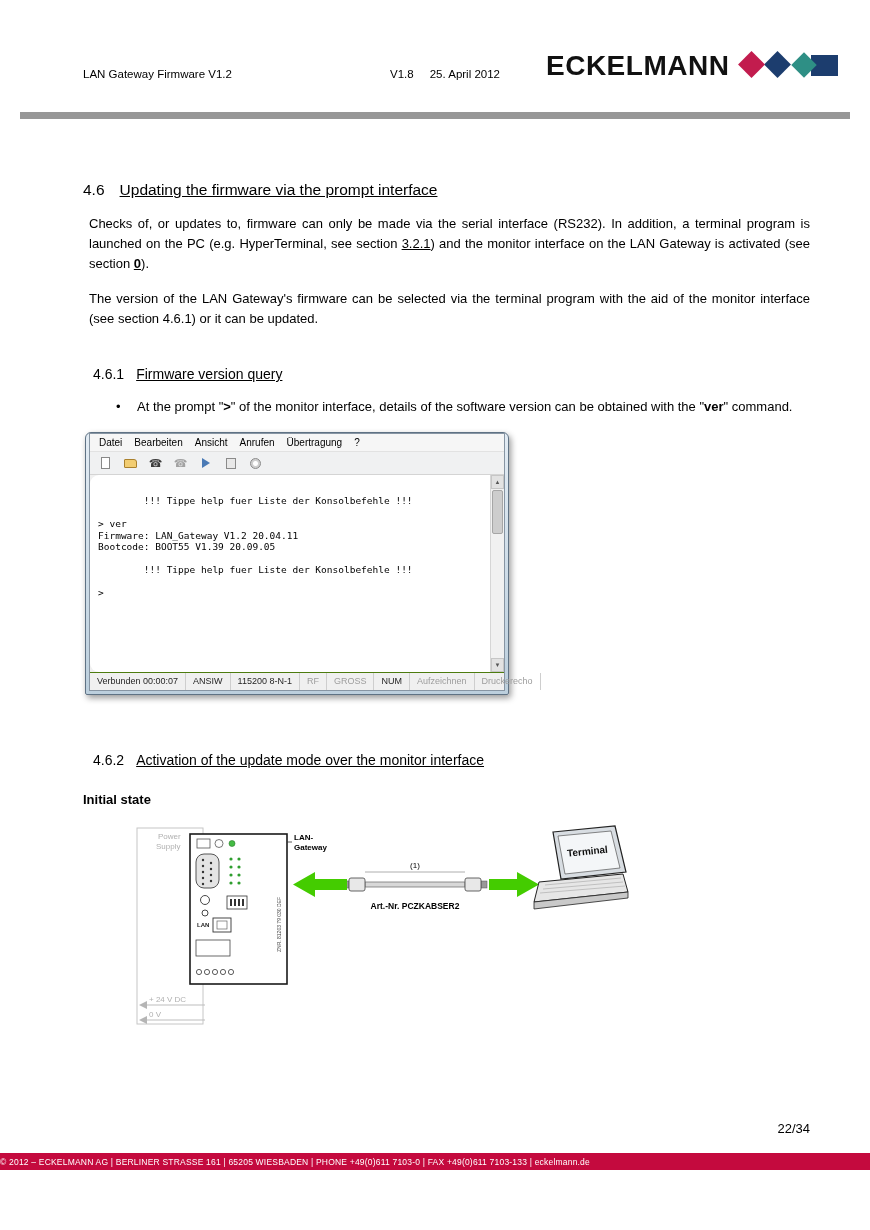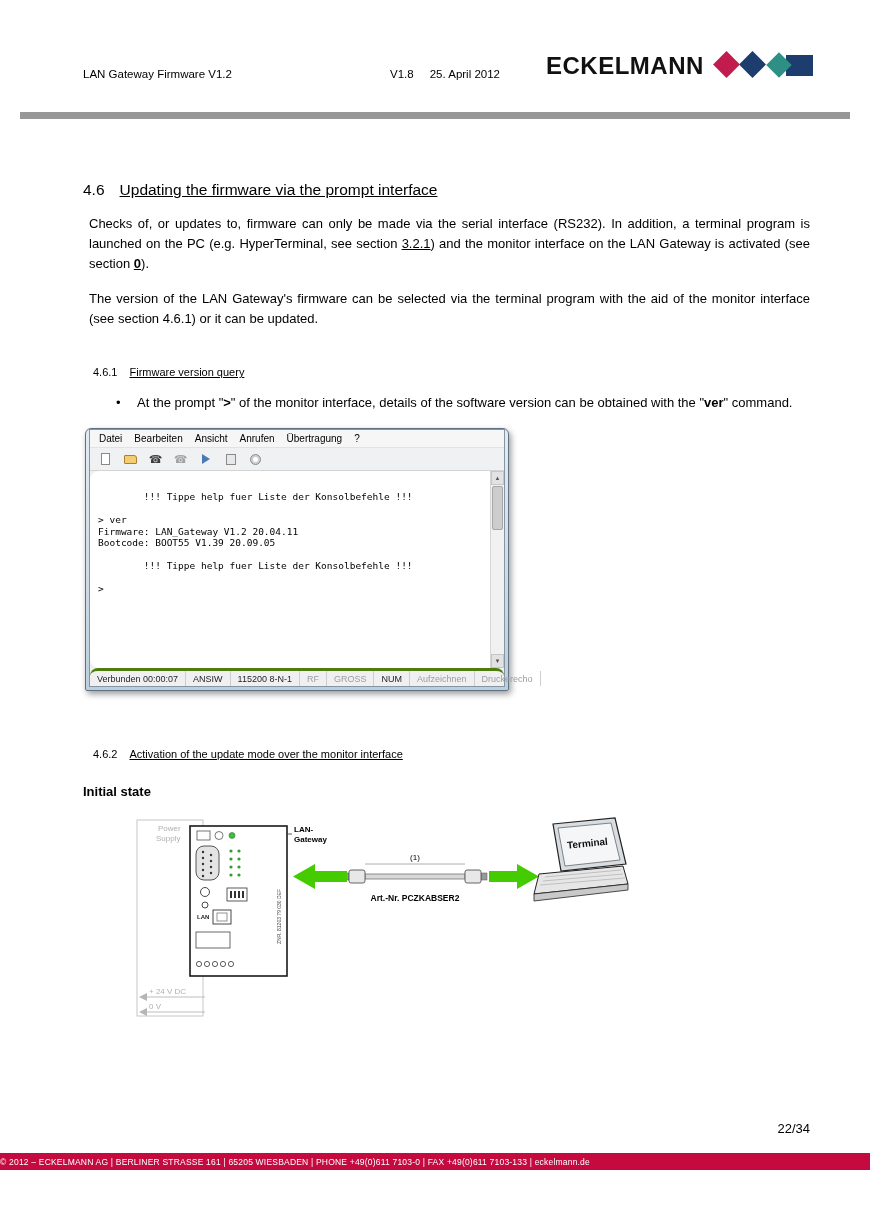--- a/index.html
+++ b/index.html
@@ -5,34 +5,34 @@
   * { margin:0; padding:0; box-sizing:border-box; }
   html,body { background:#fff; }
   body { width:870px; height:1230px; font-family:"Liberation Sans",sans-serif; color:#000; }
   .page { position:relative; width:870px; height:1230px; background:#fff; overflow:hidden; }
 
   
   .hdr-doc-title { position:absolute; left:83px; top:68px; font-size:11.5px; }
   .hdr-mid { position:absolute; left:390px; top:68px; font-size:11.5px; }
   .hdr-mid .date { margin-left:16px; }
   .logo { position:absolute; left:546px; top:50px; display:flex; align-items:center; }
-  .logo-text { font-size:24px; font-weight:bold; letter-spacing:.5px; color:#111; }
+  .logo-text { font-size:28px; font-weight:bold; letter-spacing:.5px; color:#111; }
   .logo-mark { position:relative; width:100px; height:32px; margin-left:9px; }
   .lm-navy-mid { position:absolute; left:30px; top:5px; width:19px; height:19px; background:#1c3d6e; transform:rotate(45deg); }
   .lm-navy-right { position:absolute; right:0; top:5px; width:27px; height:21px; background:#1c3d6e; }
   .lm-crimson { position:absolute; left:4px; top:5px; width:19px; height:19px; background:#c21c4e; transform:rotate(45deg); }
   .lm-teal { position:absolute; left:57px; top:6px; width:18px; height:18px; background:#2e8f85; transform:rotate(45deg); }
   .rule { position:absolute; left:20px; top:112px; width:830px; height:7px; background:#979797; }
 
   
   .content { position:absolute; left:83px; top:119px; width:727px; }
   .sec { font-weight:400; }
   .h46 { margin-top:62px; font-size:15.5px; }
   .h46 .sec-num { display:inline-block; margin-right:15px; }
-  .h4xx { font-size:11px; margin-left:10px; }
+  .h4xx { font-size:14px; margin-left:10px; }
   .h4xx .sec-num { display:inline-block; margin-right:12px; }
   .sec .sec-title { text-decoration:underline; }
   p.body { margin-top:15px; font-size:13px; line-height:20px; text-align:justify;margin-left:6px; }
   .p1 { margin-top:17px; }
   .h461 { margin-top:37px; }
   .h462 { margin-top:57px; }
   .xref { text-decoration:underline; color:#000; cursor:pointer; }
   .xref.bold { font-weight:bold; }
   ul.bullets { margin-top:15px; list-style:none; }
   ul.bullets li { position:relative; padding-left:54px; font-size:13px; line-height:20px; text-align:justify; }
@@ -69,21 +69,21 @@
     background:radial-gradient(circle, #fff 2px, #cfcfcf 3px); }
   .term-screenwrap { position:relative; height:197px; background:#fff;border-radius:9px; }
   .term-screen { font-family:"DejaVu Sans Mono",monospace; font-size:9.5px; line-height:11.5px;
     padding:20px 16px 0 8px; white-space:pre; color:#000; }
   .term-scrollbar { position:absolute; top:0; right:0; bottom:0; width:14px; background:#f1f1f1; border-left:1px solid #d6d6d6; }
   .sb-btn { height:14px; background:#e2e2e2; border:1px solid #c6c6c6; color:#555; font-size:6px;
     text-align:center; line-height:13px; }
   .sb-btn.down { position:absolute; left:0; right:0; bottom:0; }
   .sb-thumb { position:absolute; top:15px; left:1px; right:1px; height:44px; background:#cdcdcd;
     border:1px solid #a6a6a6; border-radius:2px; }
-  .term-statusbar { height:18px; display:flex; background:#f0f0f0; border-top:3px solid #4d7c0f; font-size:9px; color:#1f1f1f;border-radius:8px; }
+  .term-statusbar { height:18px; display:flex; background:#f0f0f0; border-top:1px solid #4d7c0f; font-size:9px; color:#1f1f1f; }
   .status-cell { padding:3px 7px 0; border-right:1px solid #cecece; white-space:nowrap; }
   .status-cell.dim { color:#9d9d9d; }
 
   
   .diagram { margin:15px 0 0 52px; width:495px; height:205px; }
   .tg  { font-family:"Liberation Sans",sans-serif; font-size:8px; fill:#b0b0b0; }
   .t8  { font-family:"Liberation Sans",sans-serif; font-size:8px; fill:#000; }
   .tb8 { font-family:"Liberation Sans",sans-serif; font-size:8px; font-weight:bold; fill:#000; }
   .tb85{ font-family:"Liberation Sans",sans-serif; font-size:8.5px; font-weight:bold; fill:#000; }
   .t6  { font-family:"Liberation Sans",sans-serif; font-size:6px; font-weight:bold; fill:#222; }

